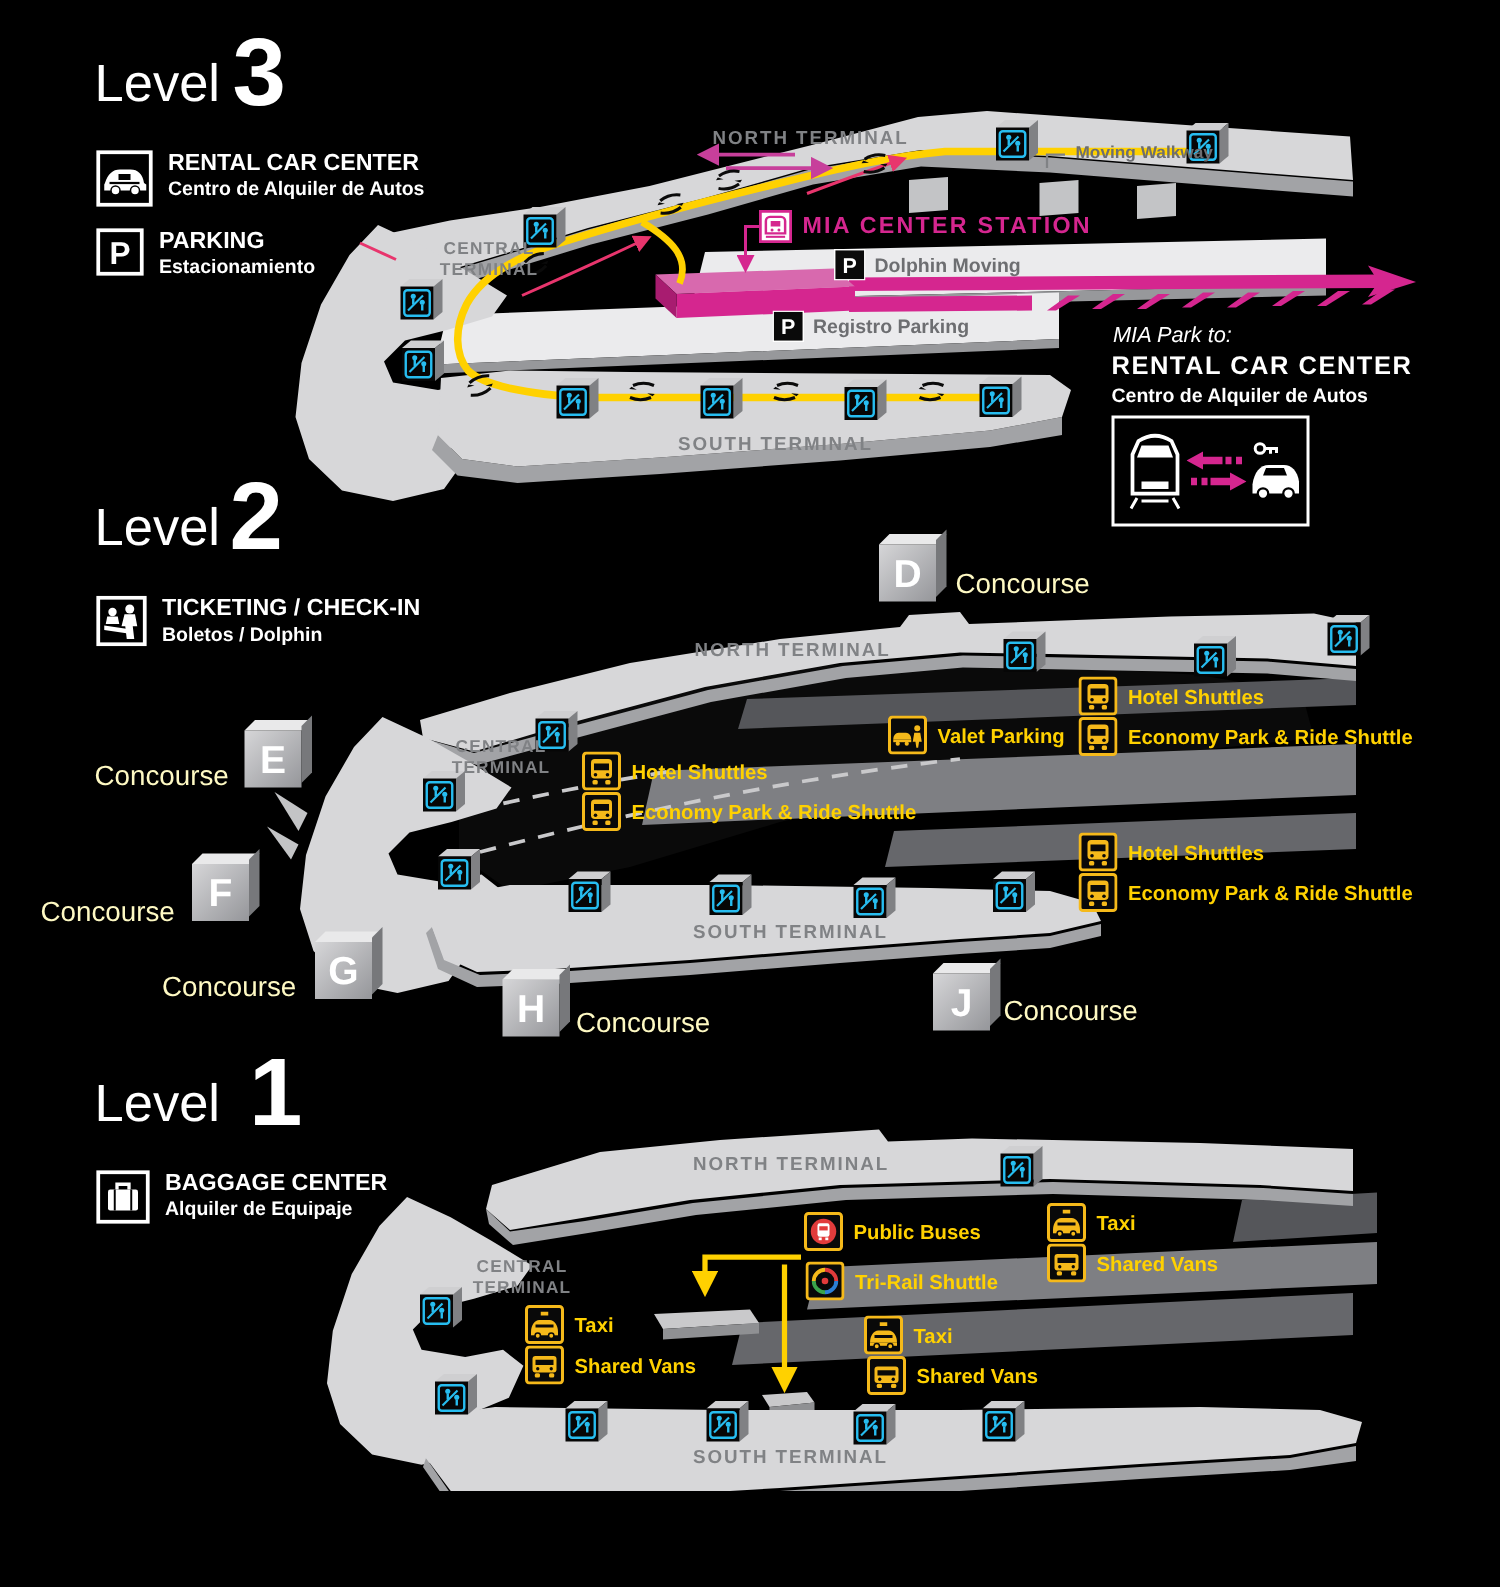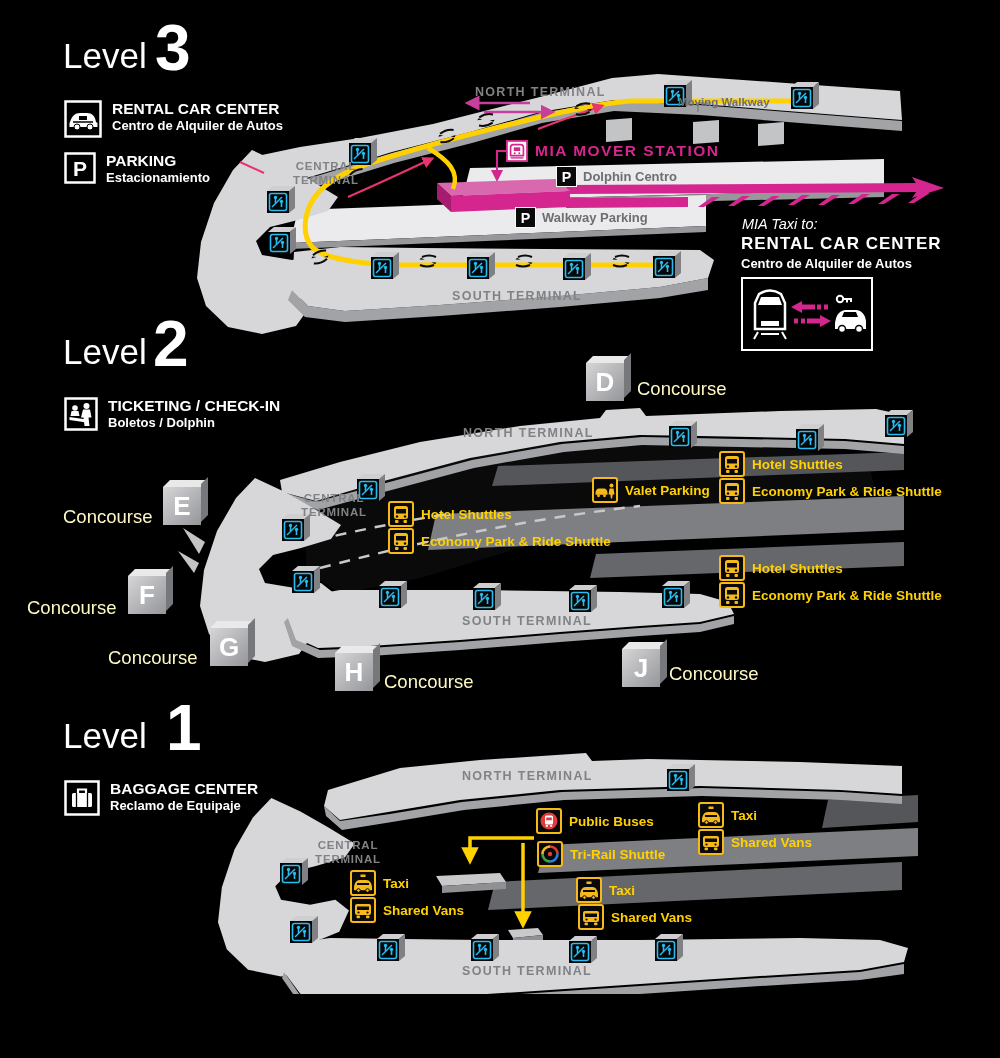--- a/index.html
+++ b/index.html
@@ -259,45 +259,45 @@
     <span>
       <svg viewBox="0 0 24 24">
           <rect x="1" y="1" width="22" height="22" fill="#fff" stroke="#d5268f" stroke-width="2"></rect>
           <path d="M8,5 h8 a3,3 0 0 1 3,3 v9 h-14 v-9 a3,3 0 0 1 3,-3 z" fill="none" stroke="#d5268f" stroke-width="1.8"></path>
           <rect x="8.5" y="8" width="7" height="4" fill="#d5268f"></rect>
           <circle cx="9.5" cy="14.5" r="1.1" fill="#d5268f"></circle>
           <circle cx="14.5" cy="14.5" r="1.1" fill="#d5268f"></circle>
           <path d="M5,19.5 h14" stroke="#d5268f" stroke-width="1.5"></path>
         </svg>
     </span>
-    <span class="lbl">MIA MOVER STATION</span>
+    <span class="lbl">MIA CENTER STATION</span>
   </div>
 
   <div class="pmark" style="left:556px;top:166px">
     <span>
       <svg viewBox="0 0 22 22">
           <rect x="0.5" y="0.5" width="21" height="21" fill="#0a0a0a" stroke="#fff" stroke-width="1"></rect>
           <text x="11" y="16.5" text-anchor="middle" font-size="15" font-weight="bold" fill="#fff">P</text>
         </svg>
     </span>
-    <span class="lbl">Dolphin Centro</span>
+    <span class="lbl">Dolphin Moving</span>
   </div>
   <div class="pmark" style="left:515px;top:207px">
     <span>
       <svg viewBox="0 0 22 22">
           <rect x="0.5" y="0.5" width="21" height="21" fill="#0a0a0a" stroke="#fff" stroke-width="1"></rect>
           <text x="11" y="16.5" text-anchor="middle" font-size="15" font-weight="bold" fill="#fff">P</text>
         </svg>
     </span>
-    <span class="lbl">Walkway Parking</span>
-  </div>
-
-  <div class="walkway-lbl" style="left:678px;top:96px">Moving Walkway</div>
-
-  <div class="mover1" style="left:742px;top:216px">MIA Taxi to:</div>
+    <span class="lbl">Registro Parking</span>
+  </div>
+
+  <div class="walkway-lbl" style="left:717px;top:96px">Moving Walkway</div>
+
+  <div class="mover1" style="left:742px;top:216px">MIA Park to:</div>
   <div class="mover2" style="left:741px;top:234px">RENTAL CAR CENTER</div>
   <div class="mover3" style="left:741px;top:256px">Centro de Alquiler de Autos</div>
 
   <div class="info-box" style="left:741px;top:277px;width:128px;height:70px">
     <svg class="abs" style="left:10px;top:9px" width="34" height="52" viewBox="0 0 34 52">
       <path d="M6,6 Q17,-1 28,6 L32,15 L32,41 L2,41 L2,15 Z" fill="none" stroke="#fff" stroke-width="2.5"></path>
       <path d="M8,9 L26,9 L29,17 L5,17 Z" fill="#fff"></path>
       <rect x="8" y="33" width="18" height="5" fill="#fff"></rect>
       <path d="M5,44 L1,51 M29,44 L33,51 M8,46 h18" stroke="#fff" stroke-width="2"></path>
     </svg>
@@ -482,21 +482,21 @@
     <span>
       <svg width="36" height="36" viewBox="0 0 36 36">
           <rect x="1.5" y="1.5" width="33" height="33" fill="#000" stroke="#fff" stroke-width="2.5"></rect>
           <rect x="8" y="13" width="20" height="14" rx="1.5" fill="#fff"></rect>
           <path d="M14,13 v-3.5 h8 v3.5" fill="none" stroke="#fff" stroke-width="2.2"></path>
           <path d="M12.5,13 v14 M23.5,13 v14" stroke="#000" stroke-width="1.3"></path>
         </svg>
     </span>
     <span class="txt">
       <div class="t1">BAGGAGE CENTER</div>
-      <div class="t2">Reclamo de Equipaje</div>
+      <div class="t2">Alquiler de Equipaje</div>
     </span>
   </div>
 
   <div class="term" style="left:462px;top:769px">NORTH TERMINAL</div>
   <div class="term central" style="left:312px;top:839px">CENTRAL TERMINAL</div>
   <div class="term" style="left:462px;top:964px">SOUTH TERMINAL</div>
 
   <div class="marker" style="left:536px;top:808px">
     <svg viewBox="0 0 26 26">
         <rect x="1" y="1" width="24" height="24" fill="#090909" stroke="#f5b91a" stroke-width="2" rx="2"></rect>

